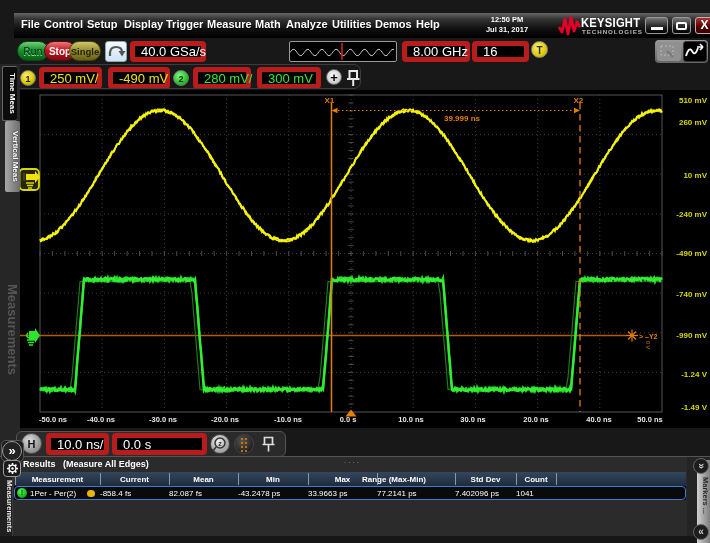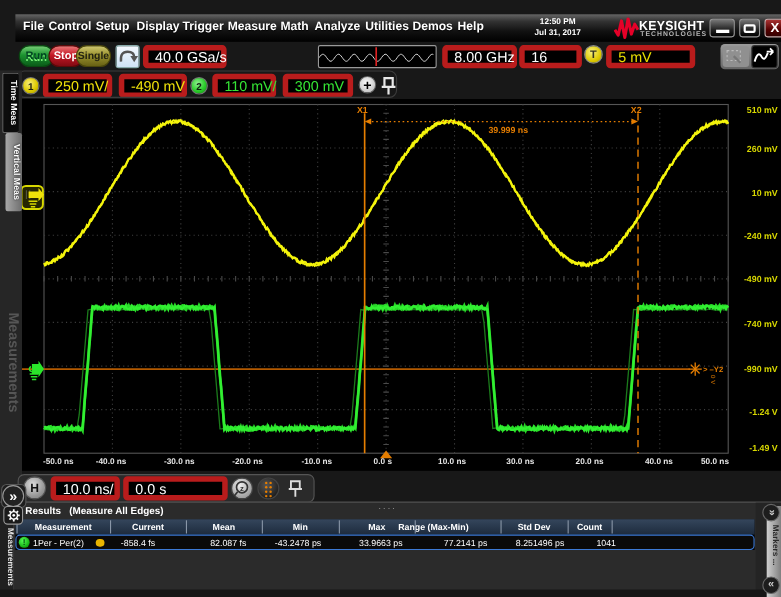--- a/index.html
+++ b/index.html
@@ -15,21 +15,21 @@
 .fld{position:absolute;background:#000;border:5px solid #b91c1c;border-radius:4px;color:#fff;font-size:13px;display:flex;align-items:center;padding-left:6px;white-space:nowrap}
 .pill{position:absolute;width:32px;height:20px;border-radius:10px;font-size:10px;font-weight:bold;text-align:center;line-height:19px}
 .circ{position:absolute;border-radius:50%;text-align:center;font-weight:bold}
 
 .vtab{position:absolute;color:#fff;font-size:8px;font-weight:bold;writing-mode:vertical-rl;text-align:center;border-radius:2px;text-shadow:0 0 2px #000}
 
 .xl{position:absolute;top:415px;width:62px;text-align:center;color:#e8e8e8;font-size:7.5px;font-weight:bold}
 .yl{position:absolute;left:663px;width:44px;text-align:right;color:#d8d800;font-size:8px;font-weight:bold}
 
 .th{position:absolute;top:473px;height:13px;color:#fff;font-size:8px;font-weight:bold;text-align:center;line-height:13px}
-.td{position:absolute;top:487px;height:13px;color:#fff;font-size:8px;text-align:right;line-height:13px}
+.td{position:absolute;top:487px;height:13px;color:#fff;font-size:8px;text-align:left;line-height:13px}
 </style></head><body>
 <div id="scr">
 <div id="menu" class="abs">
 <span class="mi" style="left:7px">File</span>
 <span class="mi" style="left:30px">Control</span>
 <span class="mi" style="left:73px">Setup</span>
 <span class="mi" style="left:110px">Display</span>
 <span class="mi" style="left:152px">Trigger</span>
 <span class="mi" style="left:193px">Measure</span>
 <span class="mi" style="left:241px">Math</span>
@@ -62,39 +62,38 @@
       </svg></div>
 <div class="fld" style="left:130px;top:41px;width:76px;height:21px">40.0 GSa/s</div>
 <div class="abs" style="left:289px;top:41px;width:108px;height:21px;border:1px solid #999;border-radius:2px;background:#000">
  <svg width="106" height="19" viewBox="0 0 106 19">
         <path d="M0,10.5 L1,9.1 L2,8.0 L3,7.4 L4,7.4 L5,7.9 L6,9.0 L7,10.4 L8,11.7 L9,12.9 L10,13.6 L11,13.7 L12,13.1 L13,12.1 L14,10.8 L15,9.4 L16,8.2 L17,7.5 L18,7.3 L19,7.8 L20,8.8 L21,10.1 L22,11.5 L23,12.7 L24,13.5 L25,13.7 L26,13.3 L27,12.4 L28,11.1 L29,9.7 L30,8.4 L31,7.6 L32,7.3 L33,7.6 L34,8.5 L35,9.8 L36,11.2 L37,12.5 L38,13.4 L39,13.7 L40,13.4 L41,12.6 L42,11.3 L43,9.9 L44,8.6 L45,7.7 L46,7.3 L47,7.5 L48,8.3 L49,9.5 L50,10.9 L51,12.2 L52,13.2 L53,13.7 L54,13.5 L55,12.8 L56,11.6 L57,10.2 L58,8.9 L59,7.9 L60,7.3 L61,7.4 L62,8.1 L63,9.3 L64,10.6 L65,12.0 L66,13.1 L67,13.6 L68,13.6 L69,13.0 L70,11.9 L71,10.5 L72,9.1 L73,8.0 L74,7.4 L75,7.4 L76,7.9 L77,9.0 L78,10.4 L79,11.7 L80,12.9 L81,13.6 L82,13.7 L83,13.1 L84,12.1 L85,10.8 L86,9.4 L87,8.2 L88,7.5 L89,7.3 L90,7.8 L91,8.8 L92,10.1 L93,11.5 L94,12.7 L95,13.5 L96,13.7 L97,13.3 L98,12.4 L99,11.1 L100,9.7 L101,8.4 L102,7.6 L103,7.3 L104,7.6" stroke="#d8d8d8" stroke-width="0.9" fill="none"></path>
         <line x1="52" y1="1" x2="52" y2="18" stroke="#d22" stroke-width="1.5"></line>
       </svg></div>
 <div class="fld" style="left:402px;top:41px;width:68px;height:21px">8.00 GHz</div>
 <div class="fld" style="left:472px;top:41px;width:57px;height:21px">16</div>
 <div class="circ" style="left:531px;top:41px;width:17px;height:17px;background:radial-gradient(circle at 40% 35%,#f8f080,#ddc900 60%,#a89a00);border:1px solid #888;color:#332;font-size:10px;line-height:17px">T</div>
-<div class="fld" style="left:551px;top:41px;width:81px;height:21px;color:#ece000">5 mV</div>
 <div class="abs" style="left:655px;top:40px;width:53px;height:23px;border-radius:4px;background:linear-gradient(#9a9a9a,#666)">
  <div class="abs" style="left:2px;top:2px;width:24px;height:19px;border-radius:3px;background:#909090">
    <svg width="24" height="19">
           <rect x="4" y="4" width="12" height="9" fill="none" stroke="#bbb" stroke-dasharray="2 2"></rect>
           <path d="M10,9 L16,15" stroke="#777" stroke-width="2"></path>
         </svg></div>
  <div class="abs" style="left:28px;top:1px;width:24px;height:21px;border-radius:3px;background:#000;border:1px solid #333">
    <svg width="22" height="19" viewBox="0 0 22 19">
           <path d="M2,14 Q5,4 8,9 Q11,15 14,6" stroke="#fff" stroke-width="1.8" fill="none"></path>
           <path d="M13,5 L19,5 M19,5 L16,2 M19,5 L16,8" stroke="#fff" stroke-width="1.6" fill="none"></path>
         </svg></div>
 </div>
 
 <div class="circ" style="left:20px;top:70px;width:16px;height:16px;background:radial-gradient(circle at 40% 35%,#f8ee7a,#ddca00 55%,#9a8c00);border:1px solid #777;color:#221;font-size:9px;line-height:16px">1</div>
 <div class="fld" style="left:39px;top:67px;width:63px;height:22px;color:#f0e20a">250 mV/</div>
 <div class="fld" style="left:108px;top:67px;width:62px;height:22px;color:#f0e20a">-490 mV</div>
 <div class="circ" style="left:173px;top:70px;width:16px;height:16px;background:radial-gradient(circle at 40% 35%,#90f090,#2acc2a 55%,#0e8a0e);border:1px solid #777;color:#121;font-size:9px;line-height:16px">2</div>
-<div class="fld" style="left:193px;top:67px;width:58px;height:22px;color:#35e635">110 mV/</div>
+<div class="fld" style="left:193px;top:67px;width:58px;height:22px;color:#35e635">280 mV/</div>
 <div class="fld" style="left:257px;top:67px;width:64px;height:22px;color:#35e635">300 mV</div>
 <div class="abs" style="left:15px;top:64px;width:346px;height:25px;border:1px solid #3c3c3c;border-radius:7px"></div>
 <div class="circ" style="left:326px;top:69px;width:16px;height:16px;background:radial-gradient(circle at 45% 40%,#fff,#c8c8c8 70%,#999);border:1px solid #666;color:#000;font-size:13px;line-height:15px;font-weight:bold">+</div>
 <svg class="abs" style="left:346px;top:68px" width="14" height="20">
       <path d="M3.5,3 h7.5 v8 h-7.5 z M1,11 h12.5 M7.2,11 v7" stroke="#e8e8e8" stroke-width="2" fill="none"></path>
     </svg>
 
 <div class="abs" style="left:20px;top:90px;width:690px;height:338px;background:#000"></div>
 <svg class="abs" style="left:20px;top:90px" width="690" height="338" viewBox="0 0 690 338">
 <style>.g{stroke:#3f3f3f;stroke-width:1;stroke-dasharray:1 3} .tk{stroke:#4a4a4a;stroke-width:1}</style>
@@ -249,21 +248,21 @@
 <div class="xl" style="left:132px">-30.0 ns</div>
 <div class="xl" style="left:194px">-20.0 ns</div>
 <div class="xl" style="left:257px">-10.0 ns</div>
 <div class="xl" style="left:317px">0.0 s</div>
 <div class="xl" style="left:380px">10.0 ns</div>
 <div class="xl" style="left:442px">30.0 ns</div>
 <div class="xl" style="left:505px">20.0 ns</div>
 <div class="xl" style="left:568px">40.0 ns</div>
 <div class="xl" style="left:619px">50.0 ns</div>
 <div class="yl" style="top:96.0px">510 mV</div>
-<div class="yl" style="top:131.0px">260 mV</div>
+<div class="yl" style="top:118px">260 mV</div>
 <div class="yl" style="top:171.0px">10 mV</div>
 <div class="yl" style="top:210.0px">-240 mV</div>
 <div class="yl" style="top:249.0px">-490 mV</div>
 <div class="yl" style="top:290.0px">-740 mV</div>
 <div class="yl" style="top:330.5px">-990 mV</div>
 <div class="yl" style="top:369.5px">-1.24 V</div>
 <div class="yl" style="top:403.0px">-1.49 V</div>
 
 <div class="abs" style="left:0;top:64px;width:20px;height:392px;background:#262626"></div>
 <div class="vtab" style="left:2px;top:66px;width:15px;height:55px;background:#0c0c0c;border:1px solid #666;border-right:none">Time Meas</div>
@@ -341,19 +340,19 @@
 <div class="circ" style="left:17px;top:488px;width:10px;height:10px;background:radial-gradient(circle at 40% 35%,#5f5,#1a1 70%)">
       <span style="display:block;font-size:7.5px;line-height:10px;color:#041;font-weight:bold">!</span>
     </div>
 <div class="td" style="left:30px;width:80px;text-align:left">1Per - Per(2)</div>
 <div class="circ" style="left:87px;top:489.5px;width:7.5px;height:7.5px;background:#e8b400"></div>
 <div class="td" style="left:100px;width:41px">-858.4 fs</div>
 <div class="td" style="left:169px;width:55px">82.087 fs</div>
 <div class="td" style="left:238px;width:54px">-43.2478 ps</div>
 <div class="td" style="left:308px;width:58px">33.9663 ps</div>
 <div class="td" style="left:377px;width:66px">77.2141 ps</div>
-<div class="td" style="left:455px;width:58px">8.251496 ps</div>
+<div class="td" style="left:455px;width:58px">7.402096 ps</div>
 <div class="td" style="left:516px;width:44px">1041</div>
 <div class="abs" style="left:0;top:536px;width:710px;height:7px;background:#161616"></div>
 <div class="abs" style="left:697px;top:460px;width:13px;height:83px;background:linear-gradient(90deg,#d0d0d0,#7f7f7f);border-radius:3px 0 0 0"></div>
 <div class="abs" style="left:698px;top:477px;width:12px;height:56px;color:#2a2a2a;font-size:7.5px;font-weight:bold;writing-mode:vertical-rl">Markers ...</div>
 <div class="circ" style="left:693px;top:458px;width:16px;height:16px;background:#1d1d1d;border:1px solid #666;color:#ccc;font-size:10px;line-height:14px;z-index:3"><span style="display:inline-block;transform:rotate(90deg)">»</span></div>
 <div class="circ" style="left:693px;top:524px;width:16px;height:16px;background:#1d1d1d;border:1px solid #666;color:#ccc;font-size:10px;line-height:14px;z-index:3">«</div>
 </div>
 </body></html>

